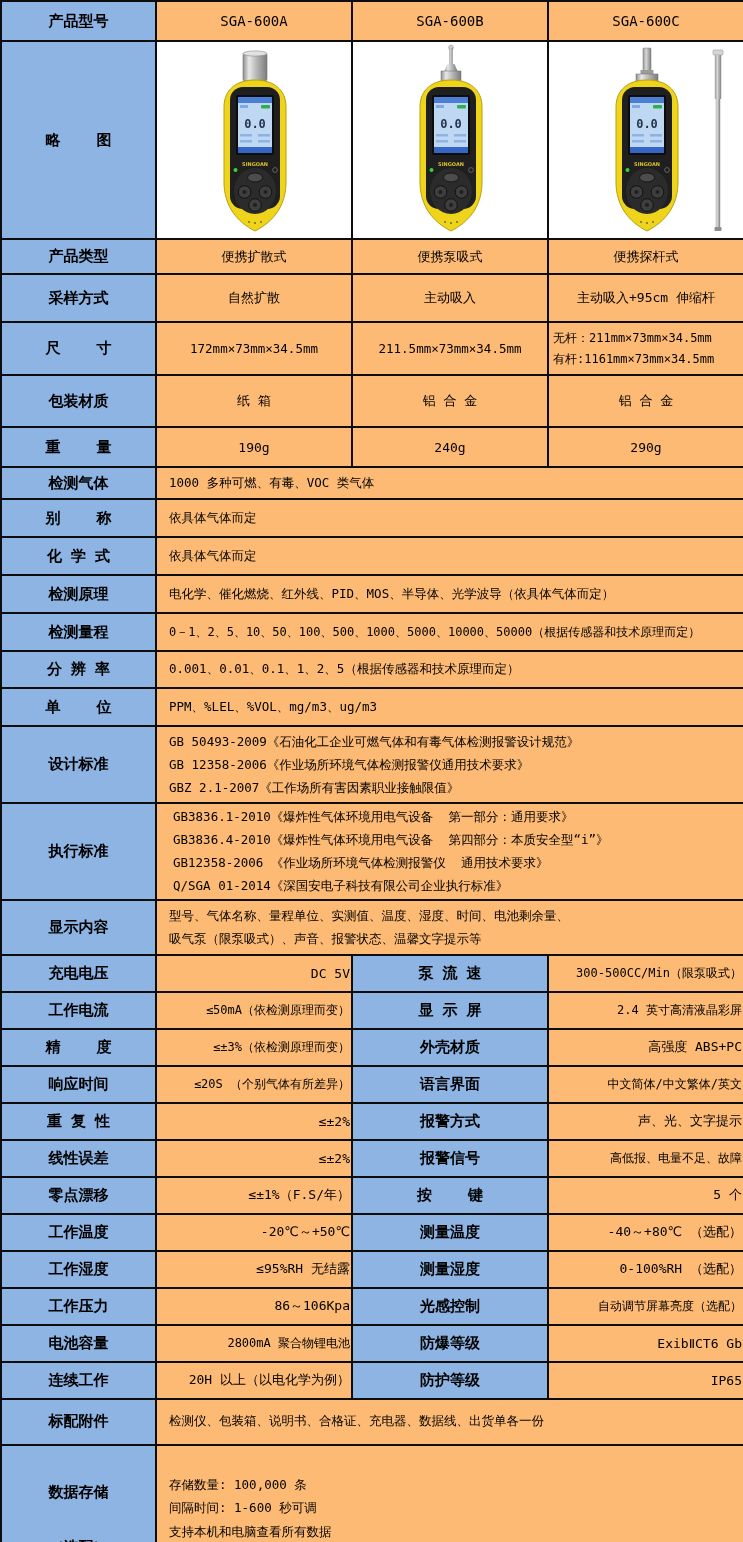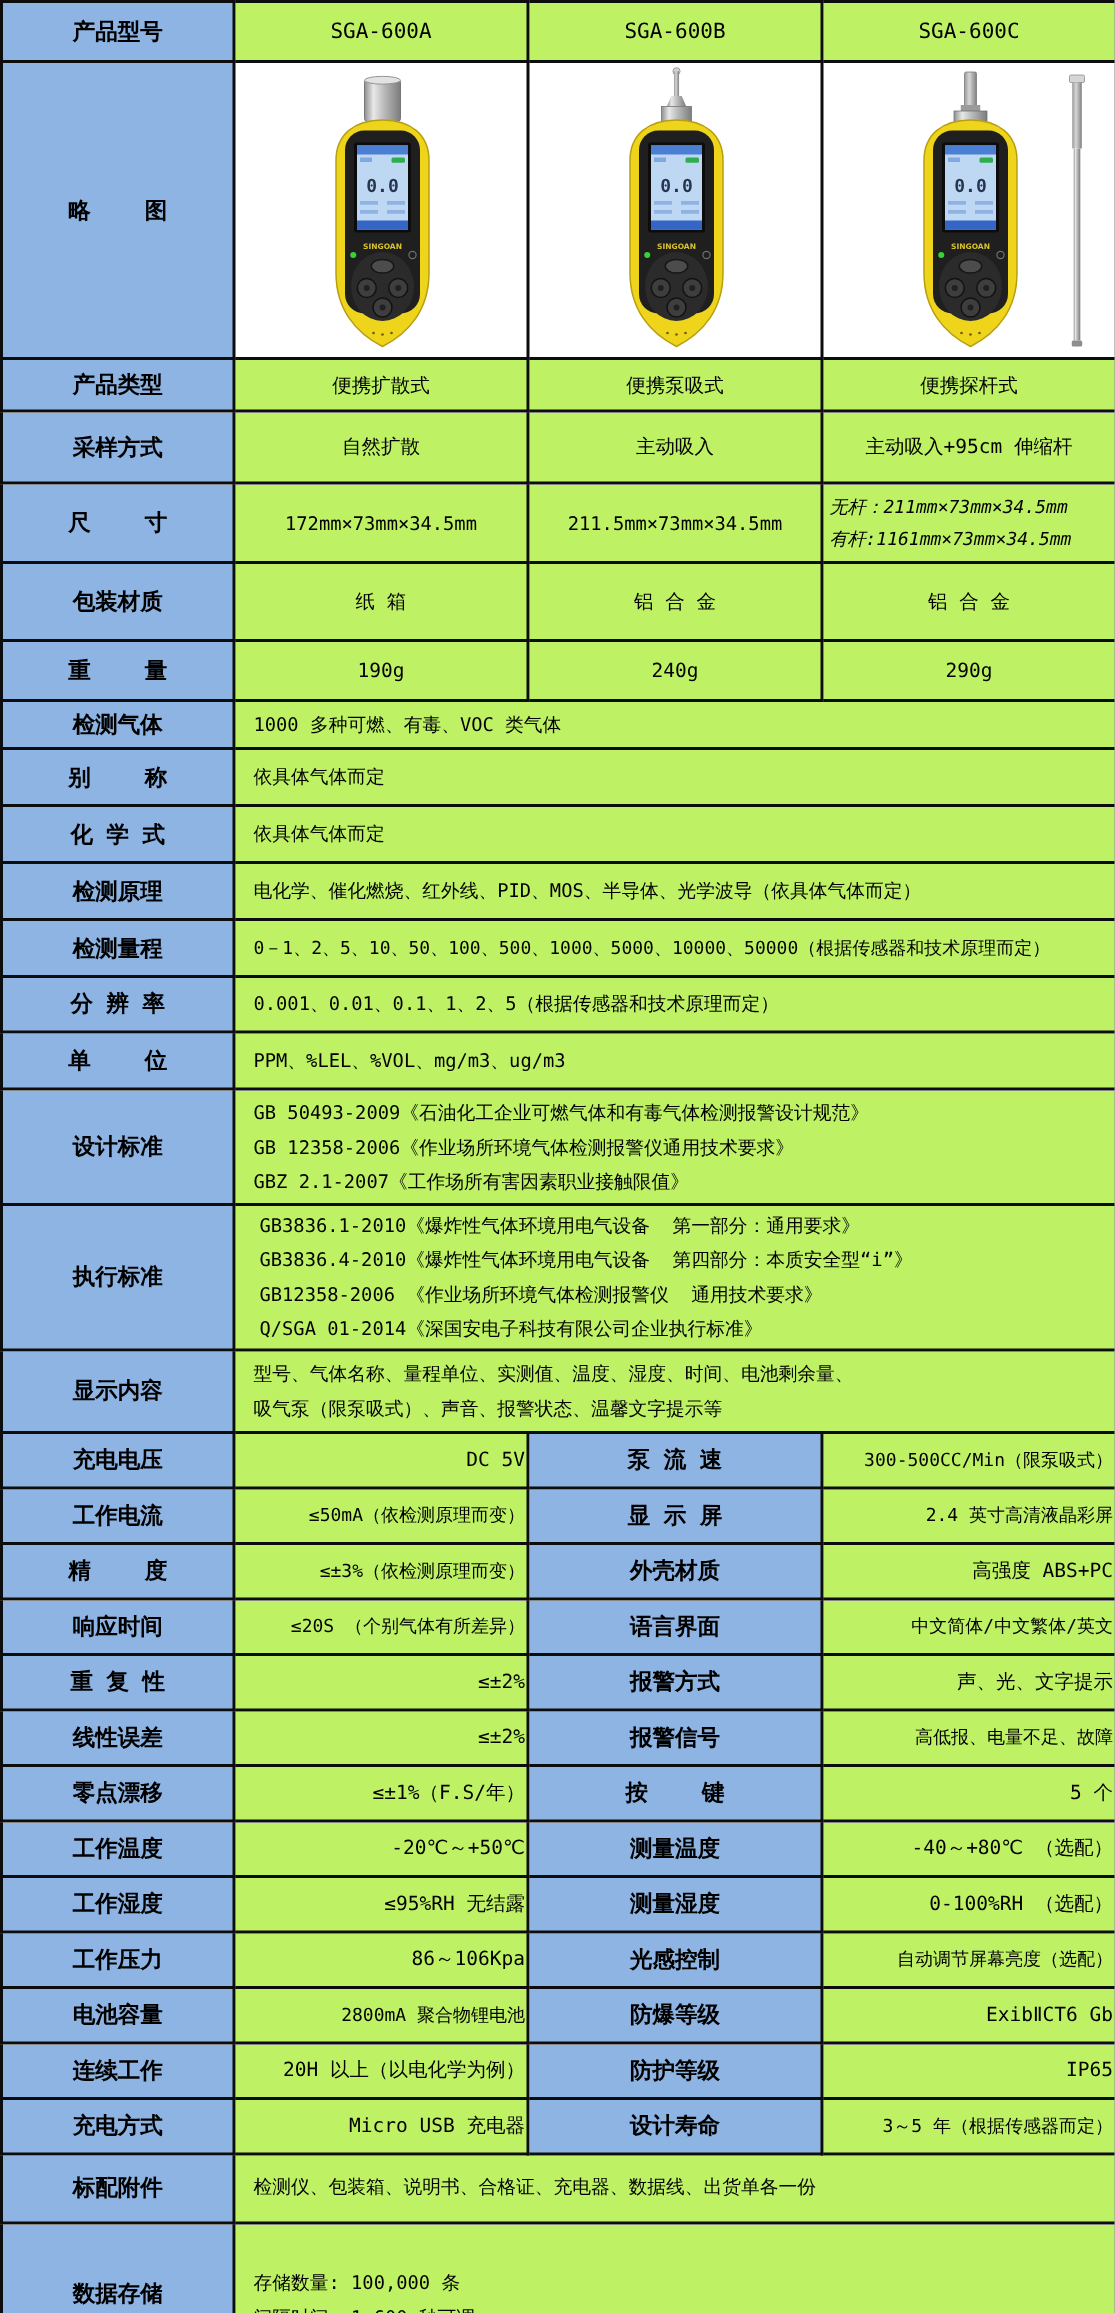--- a/index.html
+++ b/index.html
@@ -1,26 +1,26 @@
 <!DOCTYPE html>
 <html><head>
 <meta charset="utf-8">
 <style>
   html,body{margin:0;padding:0;background:#fff;}
   body{width:743px;font-family:"DejaVu Sans Mono","DejaVu Sans","Liberation Sans",sans-serif;color:#000;}
   table.spec{width:743px;border-collapse:collapse;table-layout:fixed;background:#fff;}
   table.spec td{border:2px solid #0d0d0d;box-sizing:border-box;overflow:hidden;vertical-align:middle;}
   td.lb{background:#8db4e2;font-weight:bold;font-size:15px;text-align:center;white-space:pre;margin-top:16px;}
-  td.vc{background:#bef264;font-size:13px;}
+  td.vc{background:#fdba74;font-size:13px;}
   td.center{text-align:center;}
   td.lft{text-align:left;padding-left:12px;white-space:pre;}
   td.pairv{text-align:right;padding-left:24px;white-space:pre;font-size:13px;}
   td.small{font-size:12.5px;}
   .line{white-space:pre;line-height:1.85;font-size:12.5px;}
-  .dline{white-space:pre;line-height:1.75;font-size:13px;font-style:italic;}
+  .dline{white-space:pre;line-height:1.75;font-size:13px;}
   td.imgcell{background:#ffffff;padding:0;text-align:center;}
   .devsvg{display:block;margin:0 auto;}
   .lb .sub{display:block;font-weight:bold;}
 </style>
 </head>
 <body>
 
 <svg width="0" height="0" style="position:absolute" aria-hidden="true">
   <defs>
     <linearGradient id="metal" x1="0" y1="0" x2="1" y2="0">
@@ -285,26 +285,20 @@
     <td class="vc pairv" style="font-size:12px">2800mA 聚合物锂电池</td>
     <td class="lb">防爆等级</td>
     <td class="vc pairv">ExibⅡCT6 Gb</td>
   </tr>
   <tr style="height:37px">
     <td class="lb">连续工作</td>
     <td class="vc pairv" style="font-size:13px">20H 以上（以电化学为例）</td>
     <td class="lb">防护等级</td>
     <td class="vc pairv">IP65</td>
   </tr>
-  <tr style="height:37px">
-    <td class="lb">充电方式</td>
-    <td class="vc pairv">Micro USB 充电器</td>
-    <td class="lb">设计寿命</td>
-    <td class="vc pairv" style="font-size:12px">3～5 年（根据传感器而定）</td>
-  </tr>
 
   <tr style="height:46px">
     <td class="lb">标配附件</td>
     <td class="vc lft small" colspan="3">检测仪、包装箱、说明书、合格证、充电器、数据线、出货单各一份</td>
   </tr>
 
   <tr style="height:104px">
     <td class="lb">
       <span class="sub">数据存储</span>
       <span class="sub">（选配）</span>

